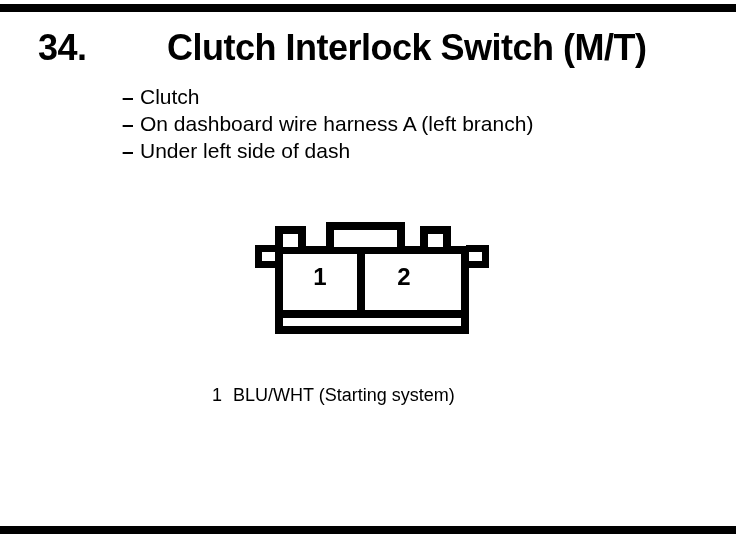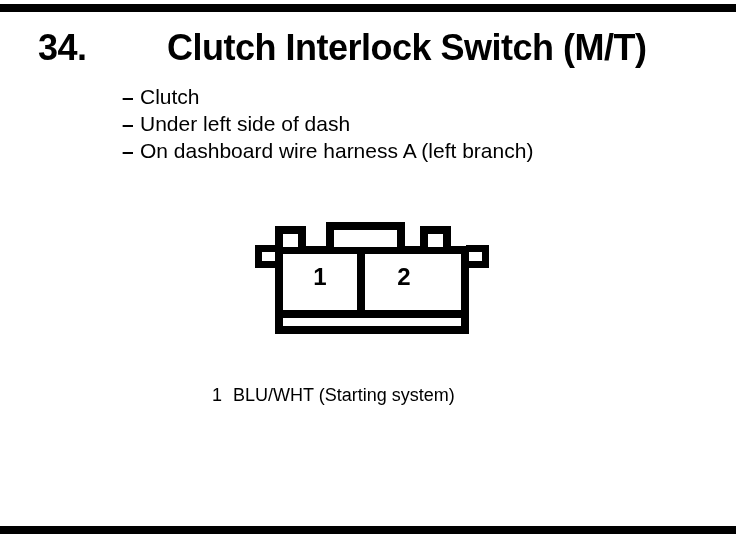--- a/index.html
+++ b/index.html
@@ -76,22 +76,22 @@
 
 <div class="page">
 
   <div class="edge-bar top"></div>
 
   <div class="item-no">34.</div>
   <div class="page-title">Clutch Interlock Switch (M/T)</div>
 
   <div class="details">
     <div class="detail-item"><span class="dash">–</span><span>Clutch</span></div>
+    <div class="detail-item"><span class="dash">–</span><span>On dashboard wire harness A (left branch)</span></div>
     <div class="detail-item"><span class="dash">–</span><span>Under left side of dash</span></div>
-    <div class="detail-item"><span class="dash">–</span><span>On dashboard wire harness A (left branch)</span></div>
   </div>
 
   <div>
     <div class="part wing-left"></div>
     <div class="part wing-right"></div>
     <div class="part conn-body"></div>
     <div class="part tab-left"></div>
     <div class="part tab-center"></div>
     <div class="part tab-right"></div>
     <div class="part pin-divider"></div>

